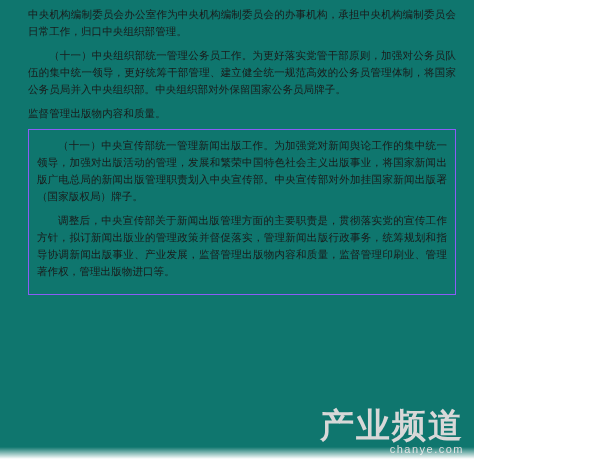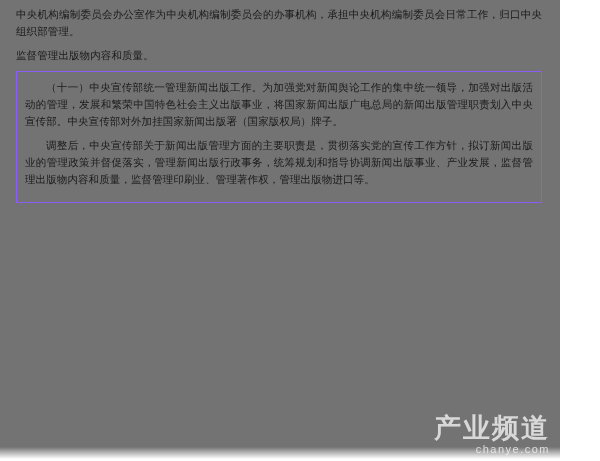--- a/index.html
+++ b/index.html
@@ -9,25 +9,25 @@
   body {
     width: 600px;
     height: 461px;
     background: #ffffff;
     font-family: "DejaVu Sans", "Liberation Sans", sans-serif;
     overflow: hidden;
     position: relative;
   }
   .page {
     position: relative;
-    width: 560px;
+    width: 474px;
     height: 461px;
-    background: #737373;
+    background: #0f766e;
     box-sizing: border-box;
-    padding: 6px 18px 0 16px;
+    padding: 6px 18px 0 28px;
   }
   .para {
     font-size: 10.5px;
     line-height: 1.62;
     color: #1a1a1a;
     text-align: justify;
     text-justify: inter-ideograph;
     margin: 0 0 7px 0;
     letter-spacing: 0.1px;
   }
@@ -54,43 +54,44 @@
   }
   .watermark {
     position: absolute;
     right: 10px;
     bottom: 6px;
     text-align: right;
     pointer-events: none;
     user-select: none;
   }
   .watermark .wm-main {
-    font-size: 27px;
+    font-size: 34px;
     font-weight: bold;
     color: #d8d8d8;
     letter-spacing: 2px;
     line-height: 1.05;
-    font-family: Liberation Mono, monospace;
+    font-family: Liberation Serif, serif;
   }
   .watermark .wm-sub {
     font-size: 11px;
     color: #d8d8d8;
     letter-spacing: 1.5px;
     line-height: 1.1;
     margin-top: -1px;
     font-family: "Liberation Sans", sans-serif;
   }
 </style>
 </head>
 <body>
 
 <div class="page">
 
   <div>
     <p class="para">中央机构编制委员会办公室作为中央机构编制委员会的办事机构，承担中央机构编制委员会日常工作，归口中央组织部管理。</p>
+    <p class="para indent">（十一）中央组织部统一管理公务员工作。为更好落实党管干部原则，加强对公务员队伍的集中统一领导，更好统筹干部管理、建立健全统一规范高效的公务员管理体制，将国家公务员局并入中央组织部。中央组织部对外保留国家公务员局牌子。</p>
     <p class="para">监督管理出版物内容和质量。</p>
   </div>
 
   <div class="highlight-box">
     <p class="para indent">（十一）中央宣传部统一管理新闻出版工作。为加强党对新闻舆论工作的集中统一领导，加强对出版活动的管理，发展和繁荣中国特色社会主义出版事业，将国家新闻出版广电总局的新闻出版管理职责划入中央宣传部。中央宣传部对外加挂国家新闻出版署（国家版权局）牌子。</p>
     <p class="para indent">调整后，中央宣传部关于新闻出版管理方面的主要职责是，贯彻落实党的宣传工作方针，拟订新闻出版业的管理政策并督促落实，管理新闻出版行政事务，统筹规划和指导协调新闻出版事业、产业发展，监督管理出版物内容和质量，监督管理印刷业、管理著作权，管理出版物进口等。</p>
   </div>
 
   <div>
   </div>

